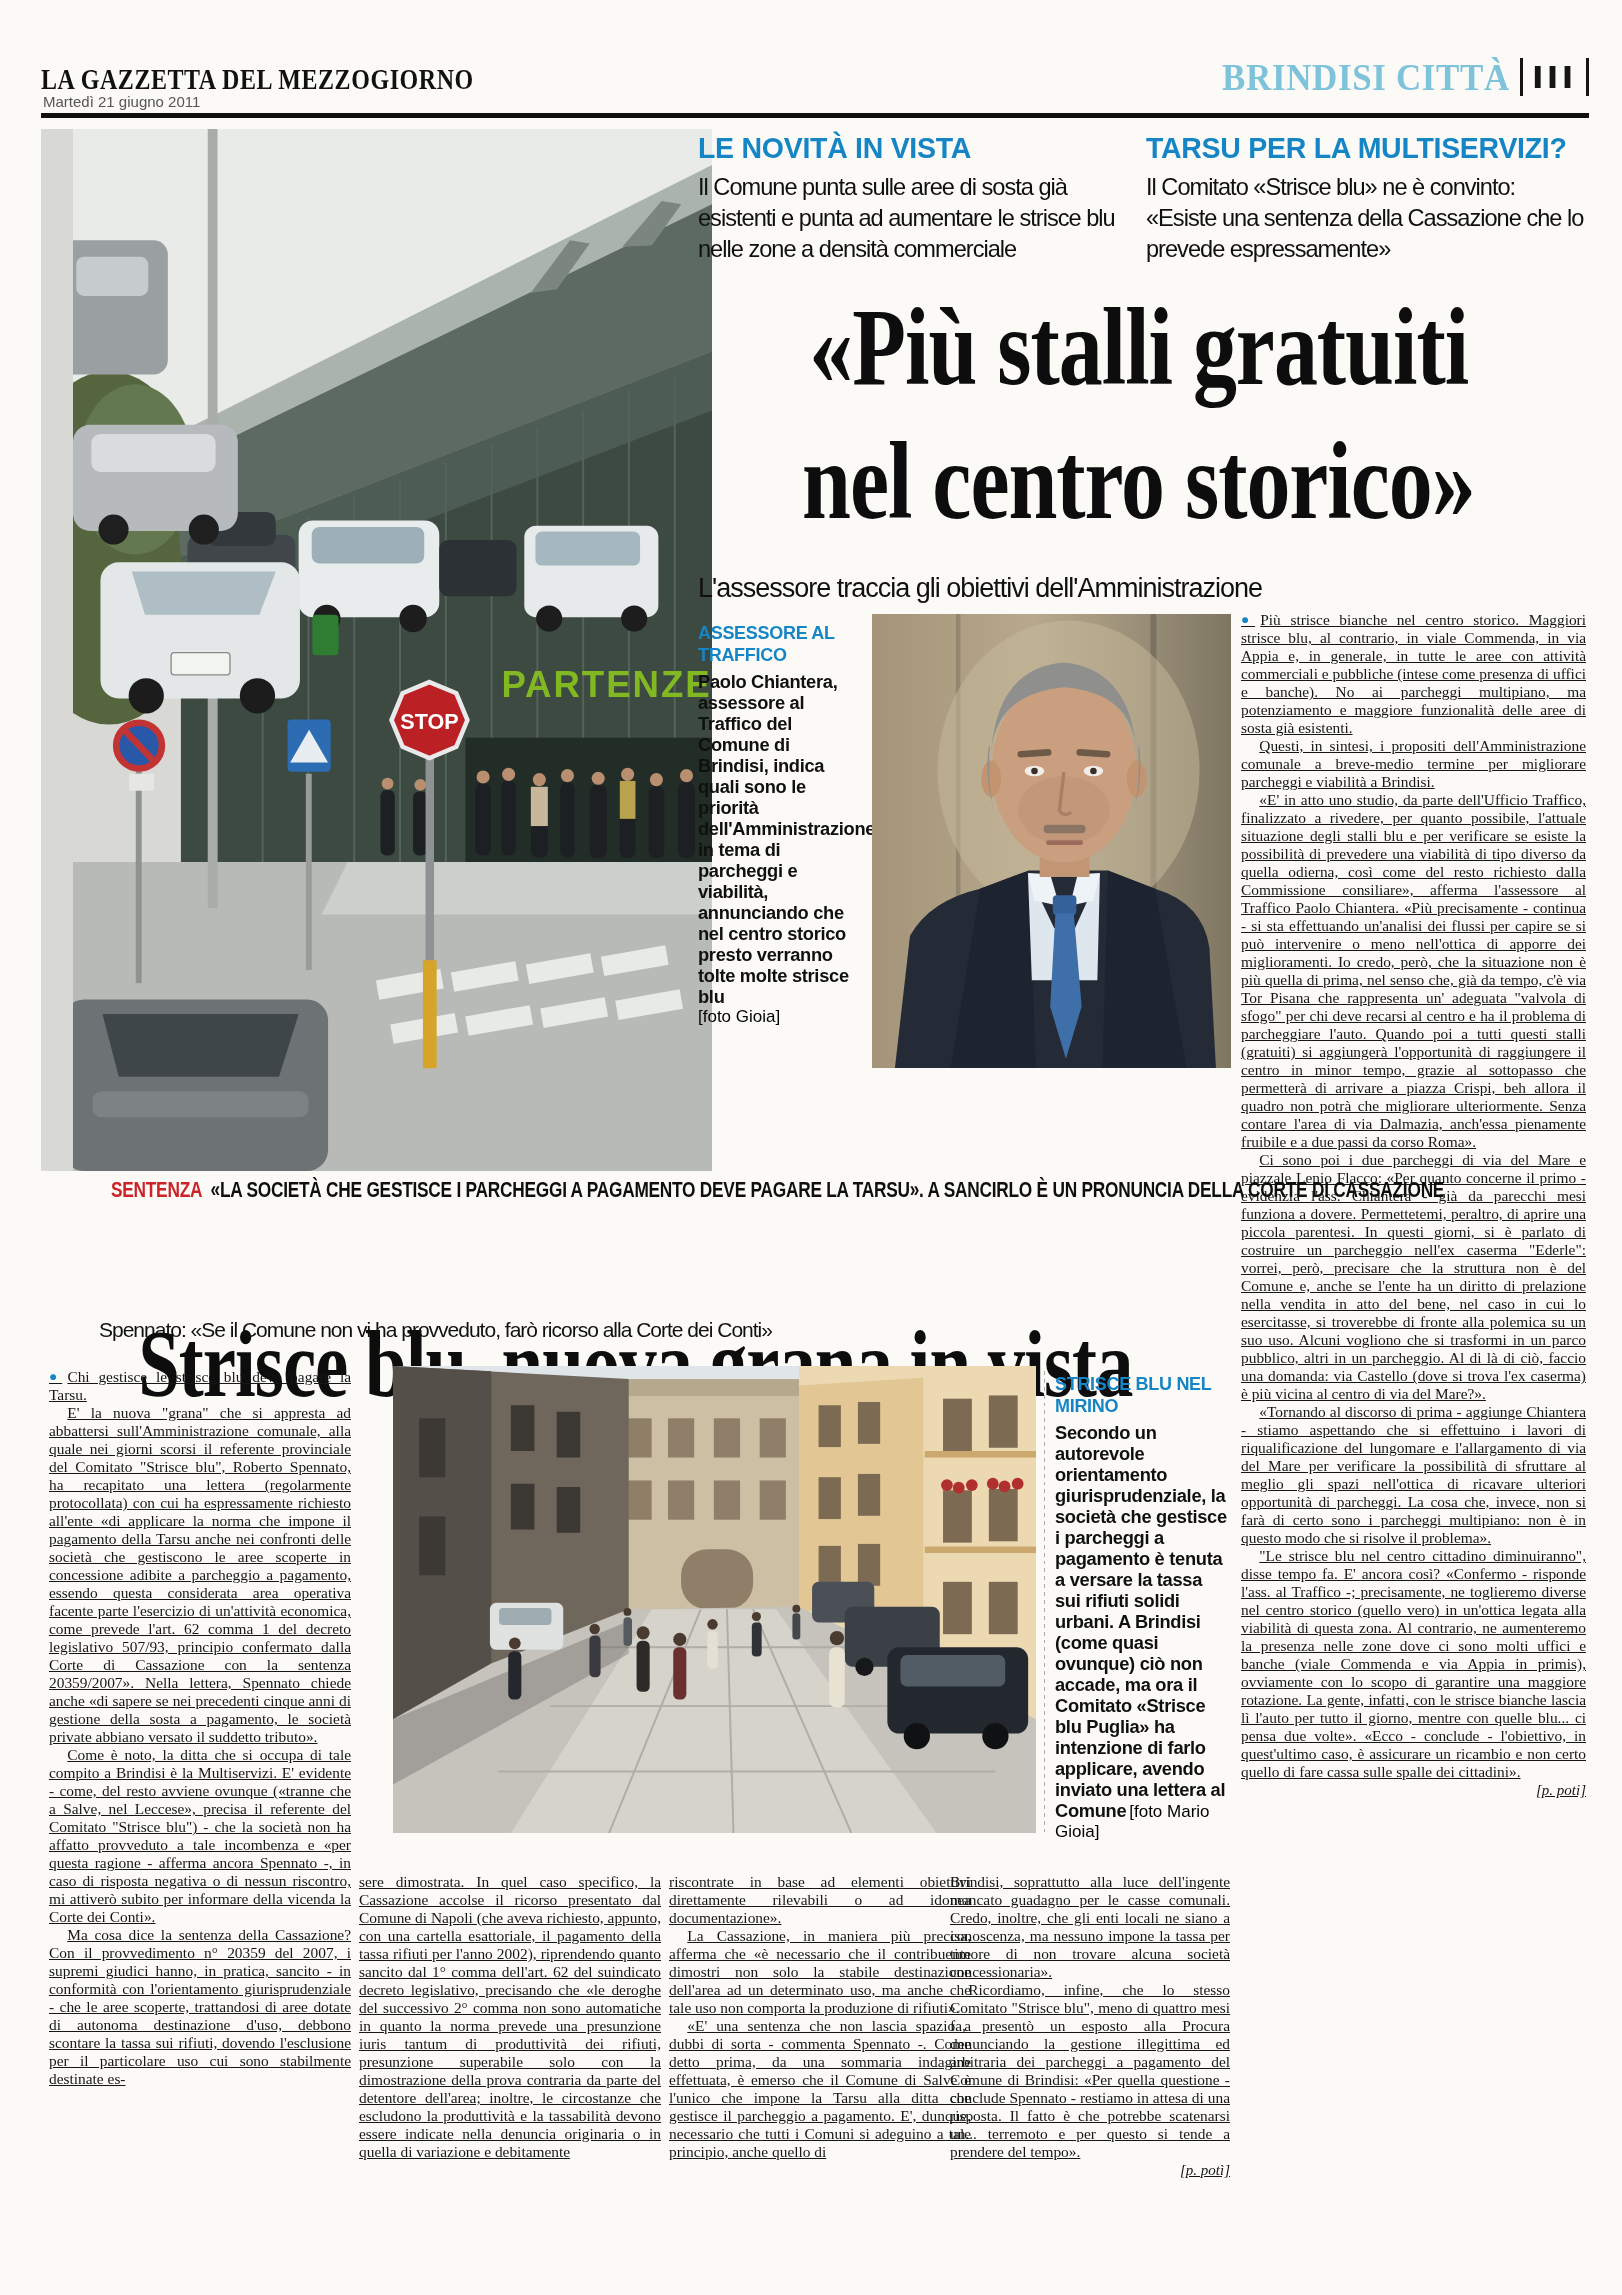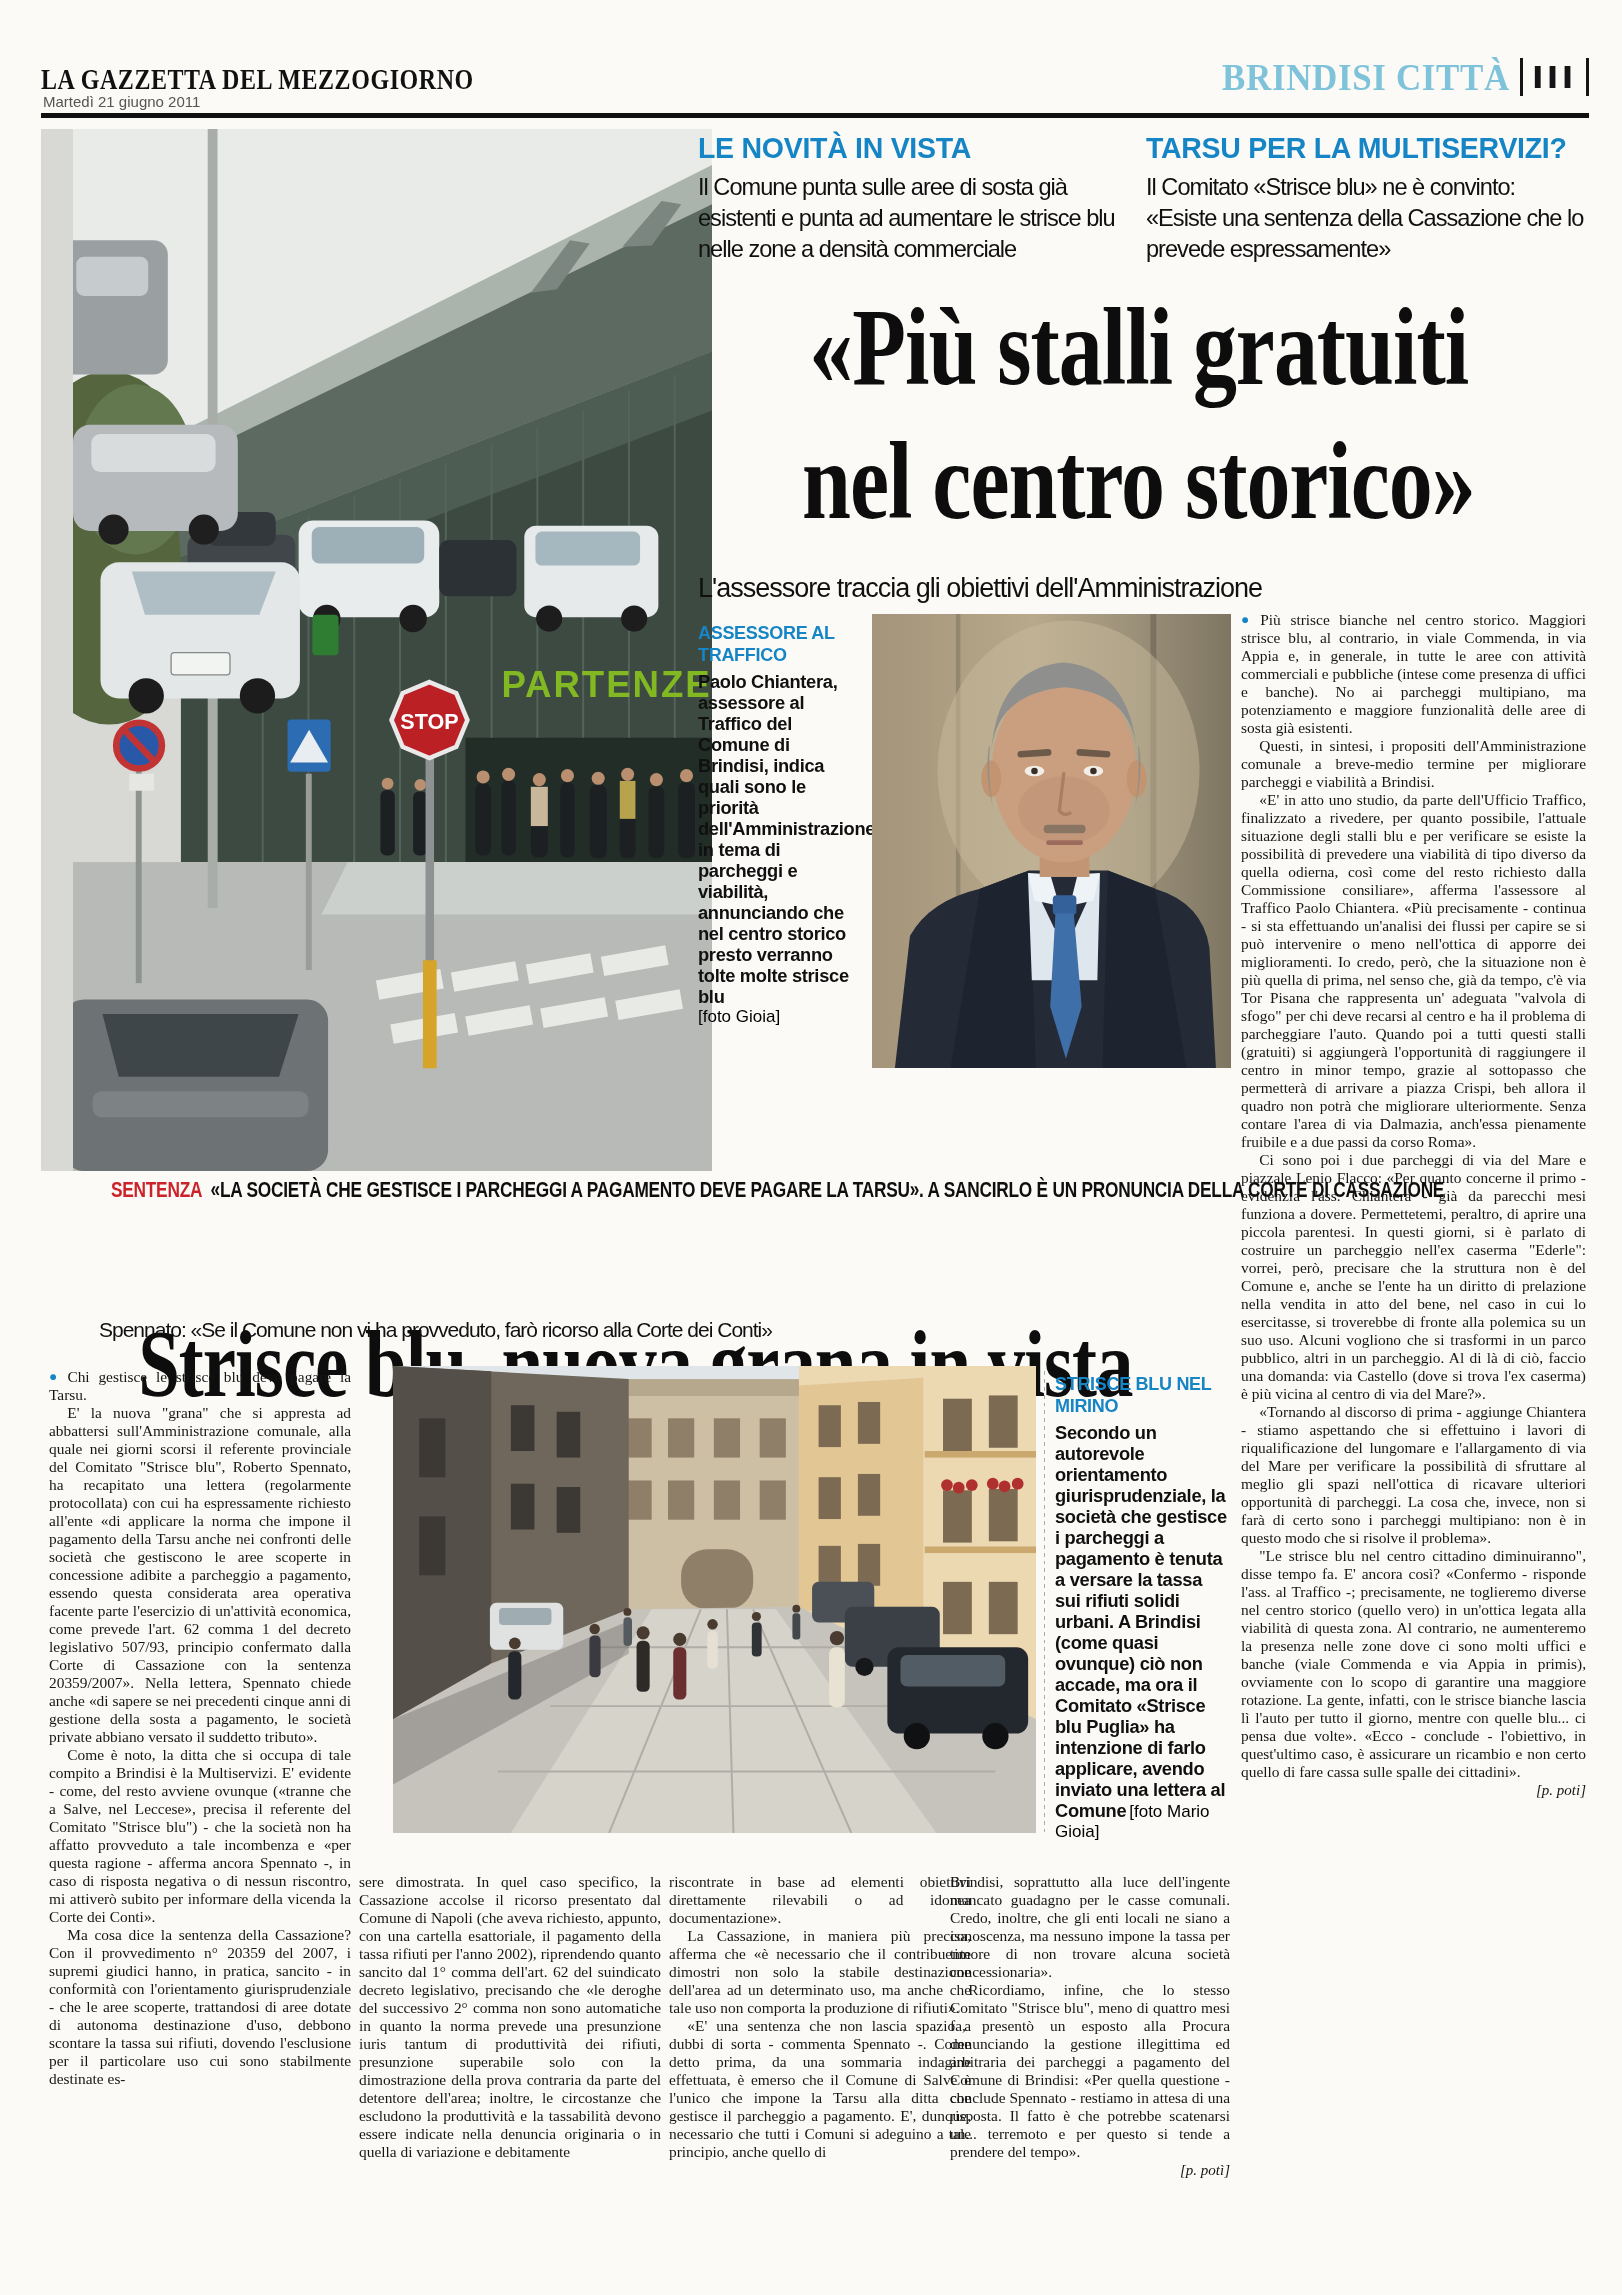--- a/index.html
+++ b/index.html
@@ -52,21 +52,21 @@
     letter-spacing:-0.3px;}
   .caption .cap-credit{font-weight:normal;font-size:17px;color:#000000;}
   #caption-traffico{position:absolute;left:698px;top:622px;width:166px;}
   #caption-mirino{position:absolute;left:1055px;top:1373px;width:175px;}
   .caption-rule{position:absolute;left:1044px;top:1371px;width:1.3px;height:461px;
     background:repeating-linear-gradient(#aaa 0 3.9px,transparent 3.9px 7.9px);}
 
   
   .bodycol{position:absolute;overflow:hidden;font-size:15.4px;line-height:18px;
     text-align:justify;color:#161616;}
-  .bodycol p{margin:0;text-indent:18.3px;}
+  .bodycol p{margin:0;text-indent:18.3px;text-decoration:underline;}
   .bodycol p.lead-p{text-indent:0;}
   .bullet{color:#1585c5;font-size:13.7px;vertical-align:1.3px;padding-right:5.2px;}
   .signature{text-align:right;font-style:italic;font-size:15px;margin-top:1.3px;}
   #right-col{left:1241px;top:611px;width:345px;height:1652px;}
   #sent-col1{left:49px;top:1368px;width:302px;height:900px;}
   #sent-col2{left:359px;top:1873px;width:302px;height:395px;}
   #sent-col3{left:669px;top:1873px;width:302px;height:395px;}
   #sent-col4{left:950px;top:1873px;width:280px;height:395px;}
   #sent-col2 p:first-child,#sent-col3 p:first-child,#sent-col4 p:first-child{text-indent:0;}
 

